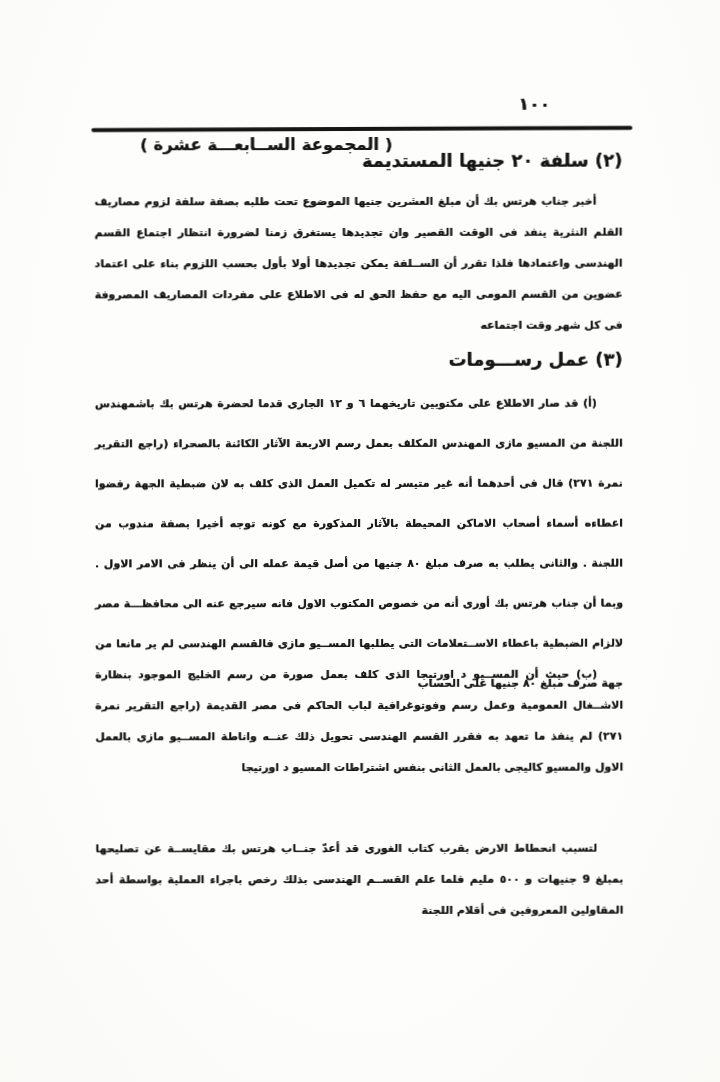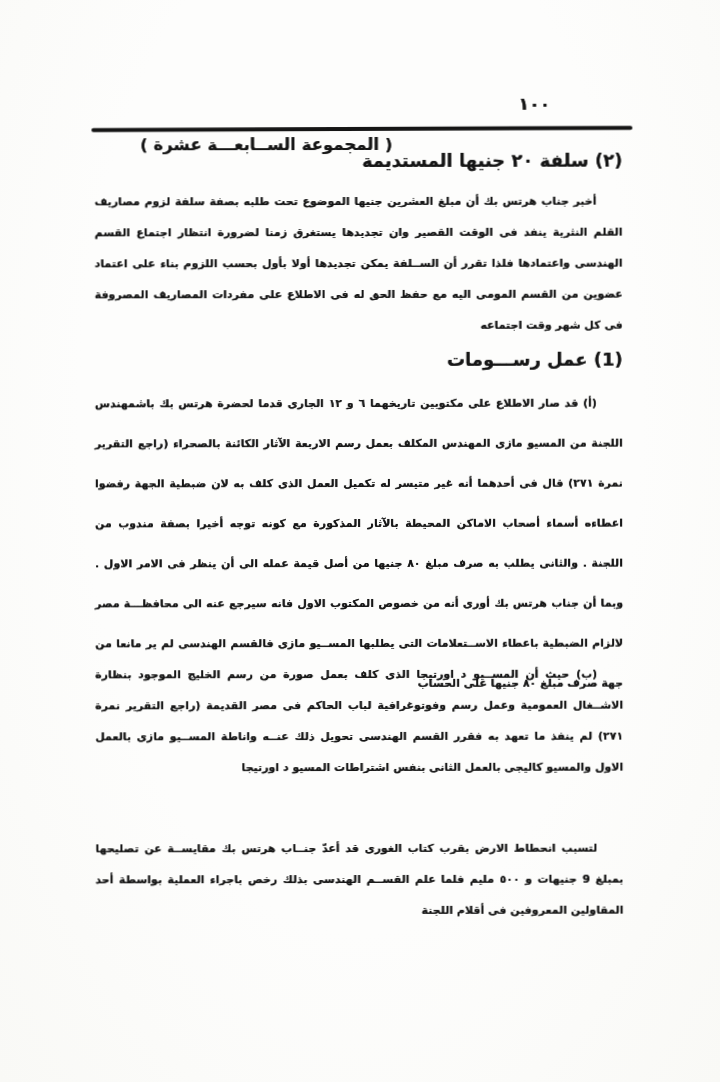--- a/index.html
+++ b/index.html
@@ -92,21 +92,21 @@
     <div class="ar header-title">( المجموعة الســابعـــة عشرة )</div>
 
     <div class="ar page-num">١٠٠</div>
 
     <div class="rule"></div>
 
     <div class="ar heading h-2">(٢) سلفة ٢٠ جنيها المستديمة</div>
 
     <div class="ar para p-1">أخبر جناب هرتس بك أن مبلغ العشرين جنيها الموضوع تحت طلبه بصفة سلفة لزوم مصاريف القلم النثرية ينفد فى الوقت القصير وان تجديدها يستغرق زمنا لضرورة انتظار اجتماع القسم الهندسى واعتمادها فلذا تقرر أن الســلفة يمكن تجديدها أولا بأول بحسب اللزوم بناء على اعتماد عضوين من القسم المومى اليه مع حفظ الحق له فى الاطلاع على مفردات المصاريف المصروفة فى كل شهر وقت اجتماعه</div>
 
-    <div class="ar heading h-3">(1) عمل رســـومات</div>
+    <div class="ar heading h-3">(٣) عمل رســـومات</div>
 
     <div class="ar para p-a">(أ) قد صار الاطلاع على مكتوبين تاريخهما ٦ و ١٢ الجارى قدما لحضرة هرتس بك باشمهندس اللجنة من المسيو مازى المهندس المكلف بعمل رسم الاربعة الآثار الكائنة بالصحراء (راجع التقرير نمرة ٢٧١) قال فى أحدهما أنه غير متيسر له تكميل العمل الذى كلف به لان ضبطية الجهة رفضوا اعطاءه أسماء أصحاب الاماكن المحيطة بالآثار المذكورة مع كونه توجه أخيرا بصفة مندوب من اللجنة . والثانى يطلب به صرف مبلغ ٨٠ جنيها من أصل قيمة عمله الى أن ينظر فى الامر الاول . وبما أن جناب هرتس بك أورى أنه من خصوص المكتوب الاول فانه سيرجع عنه الى محافظـــة مصر لالزام الضبطية باعطاء الاســتعلامات التى يطلبها المســيو مازى فالقسم الهندسى لم ير مانعا من جهة صرف مبلغ ٨٠ جنيها على الحساب</div>
 
     <div class="ar para p-b">(ب) حيث أن المســيو د اورتيجا الذى كلف بعمل صورة من رسم الخليج الموجود بنظارة الاشــغال العمومية وعمل رسم وفوتوغرافية لباب الحاكم فى مصر القديمة (راجع التقرير نمرة ٢٧١) لم ينفذ ما تعهد به فقرر القسم الهندسى تحويل ذلك عنــه واناطة المســيو مازى بالعمل الاول والمسيو كاليجى بالعمل الثانى بنفس اشتراطات المسيو د اورتيجا</div>
 
 
     <div class="ar para p-c">لتسبب انحطاط الارض بقرب كتاب الغورى قد أعدّ جنــاب هرتس بك مقايســة عن تصليحها بمبلغ 9 جنيهات و ٥٠٠ مليم فلما علم القســم الهندسى بذلك رخص باجراء العملية بواسطة أحد المقاولين المعروفين فى أقلام اللجنة</div>
 
   </div>
 </div>

